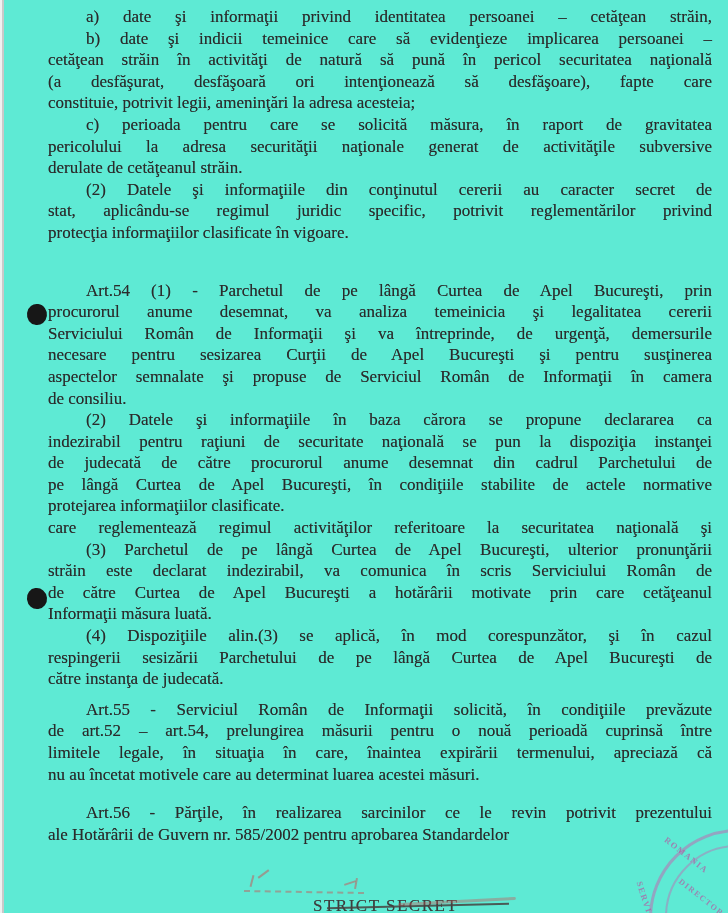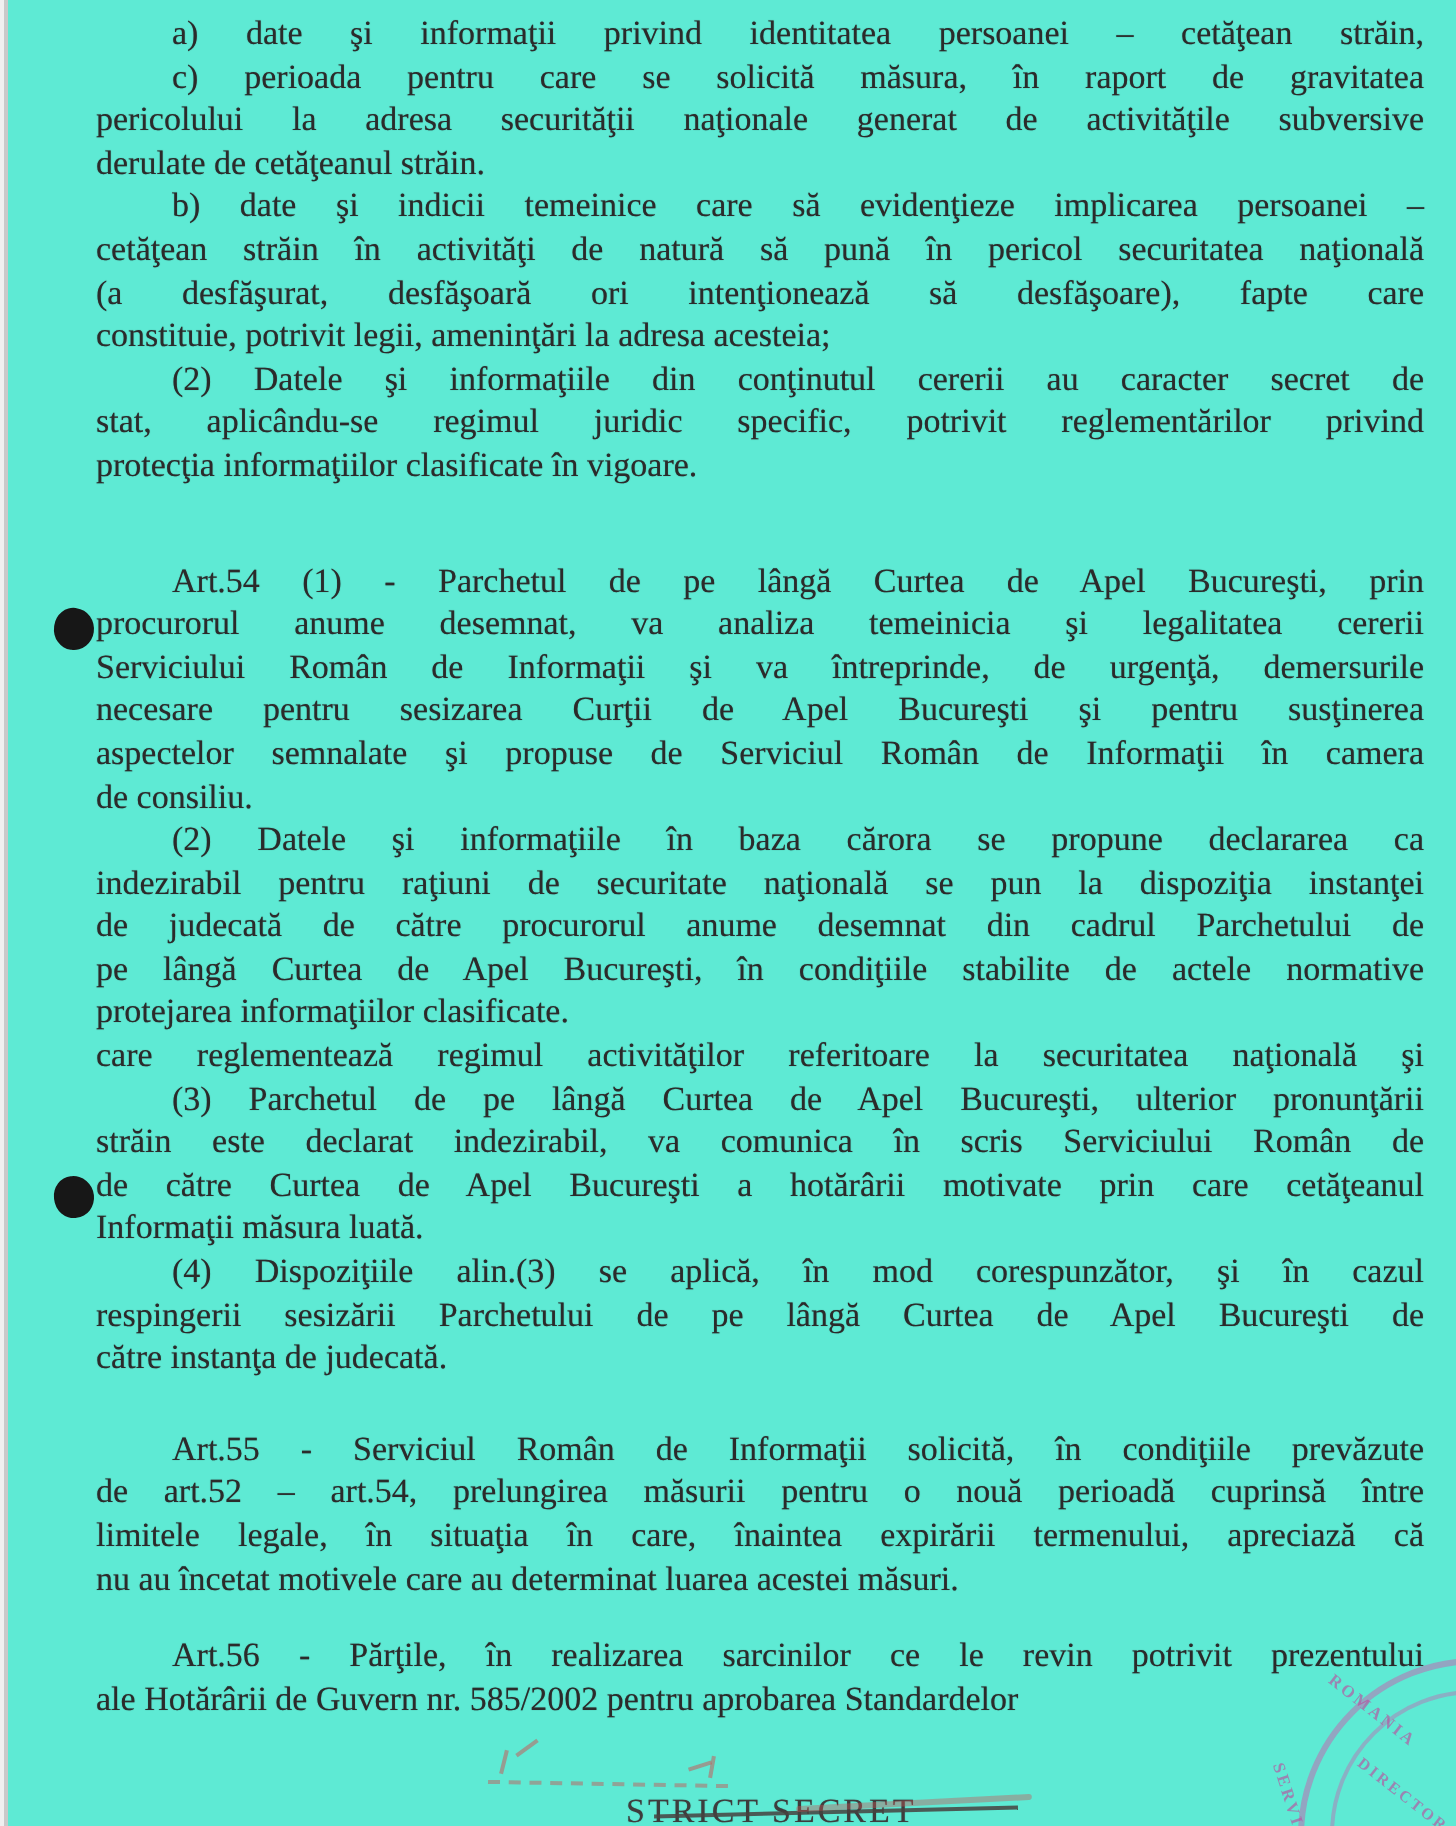--- a/index.html
+++ b/index.html
@@ -109,29 +109,29 @@
 
 <div class="page">
   <div class="edge-shadow"></div>
   <div class="edge-line"></div>
 
   <div class="doc-body">
       <div class="para">
         <div class="line first">a) date şi informaţii privind identitatea persoanei – cetăţean străin,</div>
       </div>
       <div class="para">
-        <div class="line first">c) perioada pentru care se solicită măsura, în raport de gravitatea</div>
-        <div class="line">pericolului la adresa securităţii naţionale generat de activităţile subversive</div>
-        <div class="line last">derulate de cetăţeanul străin.</div>
-      </div>
-      <div class="para">
         <div class="line first">b) date şi indicii temeinice care să evidenţieze implicarea persoanei –</div>
         <div class="line">cetăţean străin în activităţi de natură să pună în pericol securitatea naţională</div>
         <div class="line">(a desfăşurat, desfăşoară ori intenţionează să desfăşoare), fapte care</div>
         <div class="line last">constituie, potrivit legii, ameninţări la adresa acesteia;</div>
+      </div>
+      <div class="para">
+        <div class="line first">c) perioada pentru care se solicită măsura, în raport de gravitatea</div>
+        <div class="line">pericolului la adresa securităţii naţionale generat de activităţile subversive</div>
+        <div class="line last">derulate de cetăţeanul străin.</div>
       </div>
       <div class="para">
         <div class="line first">(2)  Datele şi informaţiile din conţinutul cererii au caracter secret de</div>
         <div class="line">stat, aplicându-se regimul juridic specific, potrivit reglementărilor privind</div>
         <div class="line last">protecţia informaţiilor clasificate în vigoare.</div>
       </div>
       <div class="para" style="margin-top: 36px;">
         <div class="line first">Art.54 (1) - Parchetul de pe lângă Curtea de Apel Bucureşti, prin</div>
         <div class="line">procurorul anume desemnat, va analiza temeinicia şi legalitatea cererii</div>
         <div class="line">Serviciului Român de Informaţii şi va întreprinde, de urgenţă, demersurile</div>
@@ -151,21 +151,21 @@
         <div class="line first">(3) Parchetul de pe lângă Curtea de Apel Bucureşti, ulterior pronunţării</div>
         <div class="line">străin este declarat indezirabil, va comunica în scris Serviciului Român de</div>
         <div class="line">de către Curtea de Apel Bucureşti a hotărârii motivate prin care cetăţeanul</div>
         <div class="line last">Informaţii măsura luată.</div>
       </div>
       <div class="para">
         <div class="line first">(4) Dispoziţiile alin.(3) se aplică, în mod corespunzător, şi în cazul</div>
         <div class="line">respingerii sesizării Parchetului de pe lângă Curtea de Apel Bucureşti de</div>
         <div class="line last">către instanţa de judecată.</div>
       </div>
-      <div class="para" style="margin-top: 24px;">
+      <div class="para" style="margin-top: 9px;">
         <div class="line first">Art.55 -  Serviciul Român de Informaţii solicită, în condiţiile prevăzute</div>
         <div class="line">de art.52 – art.54, prelungirea măsurii pentru o nouă perioadă cuprinsă între</div>
         <div class="line">limitele legale, în situaţia în care, înaintea expirării termenului, apreciază că</div>
         <div class="line last">nu au încetat motivele care au determinat luarea acestei măsuri.</div>
       </div>
       <div class="para" style="margin-top: 17px;">
         <div class="line first">Art.56 - Părţile, în realizarea sarcinilor ce le revin potrivit prezentului</div>
         <div class="line last">ale Hotărârii de Guvern nr. 585/2002 pentru aprobarea Standardelor</div>
       </div>
     </div>

